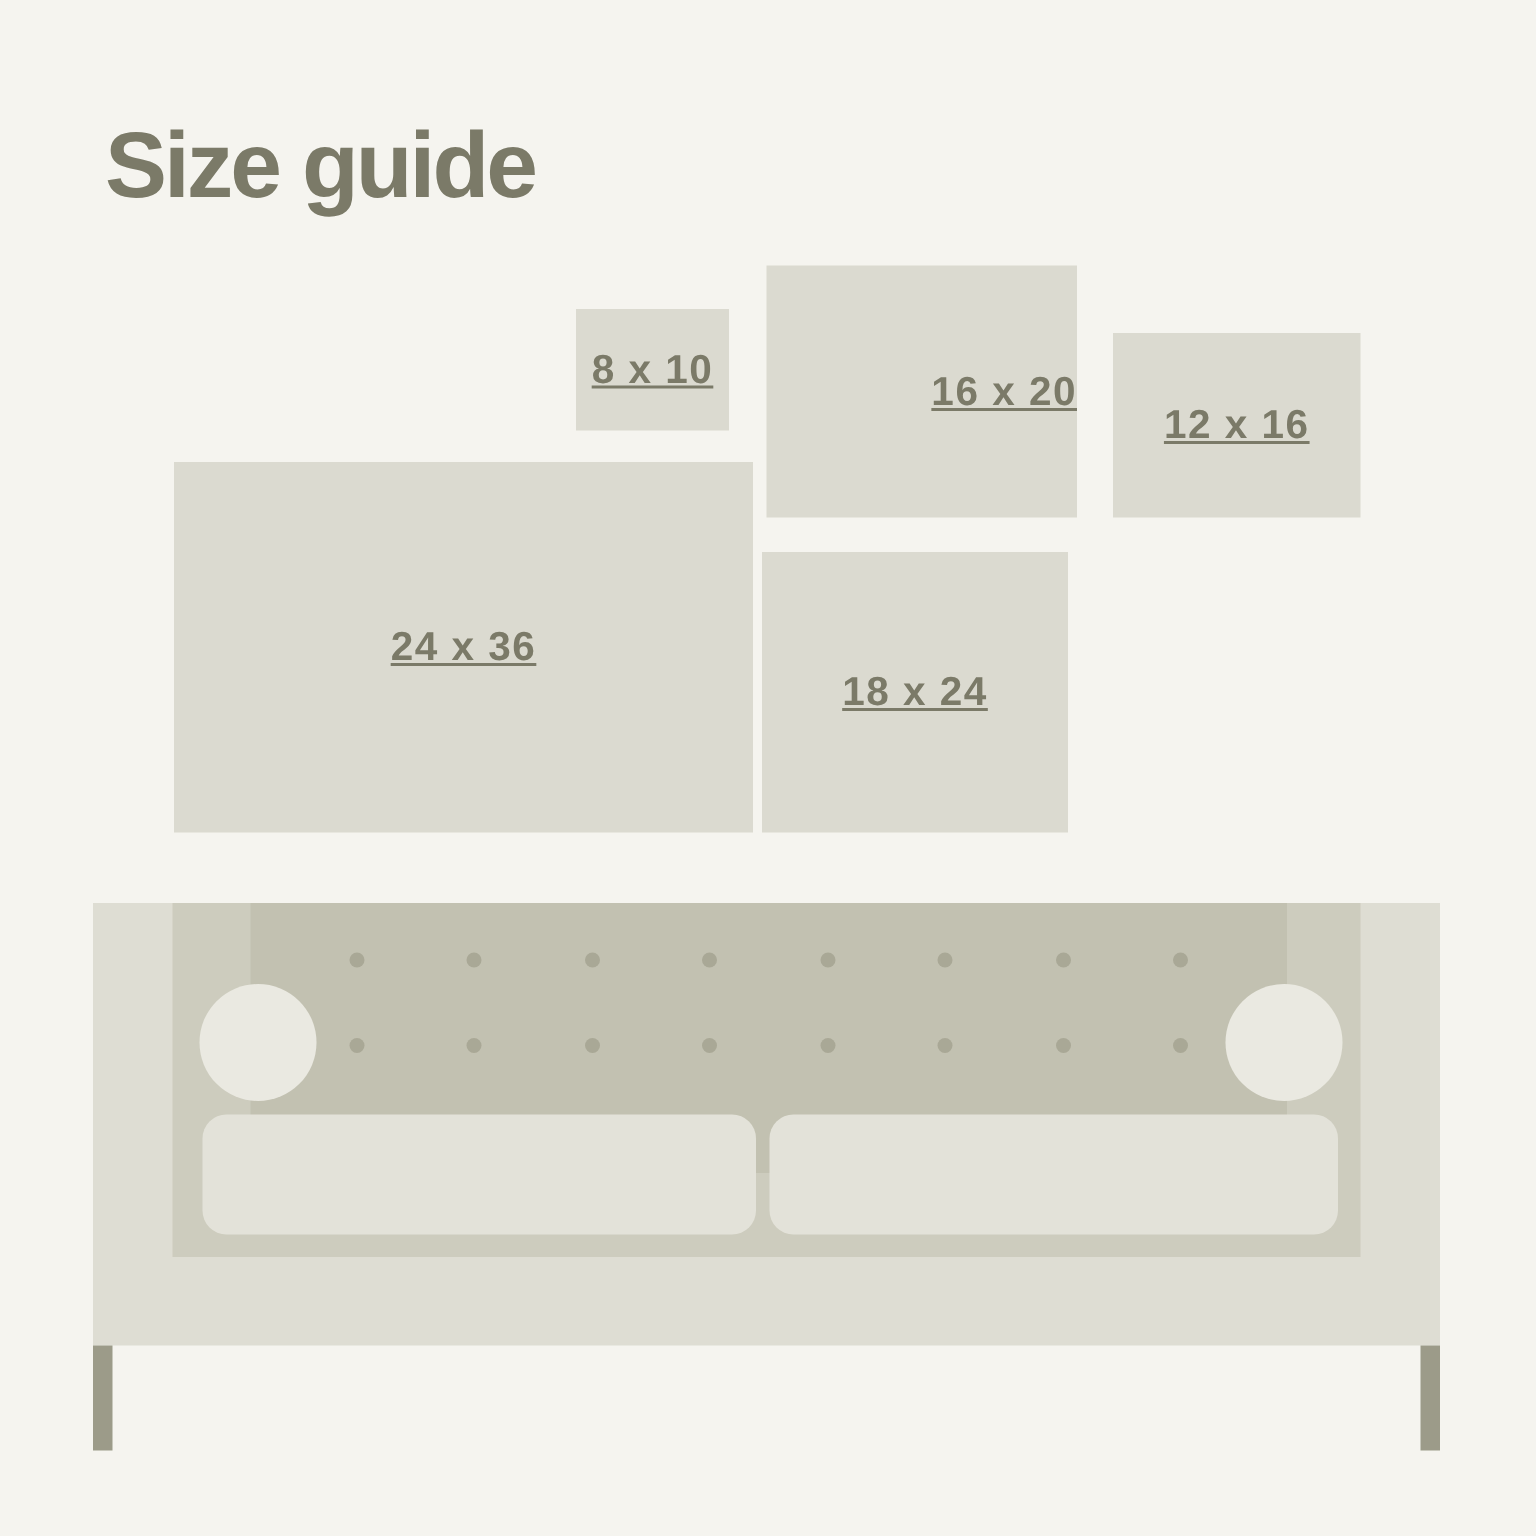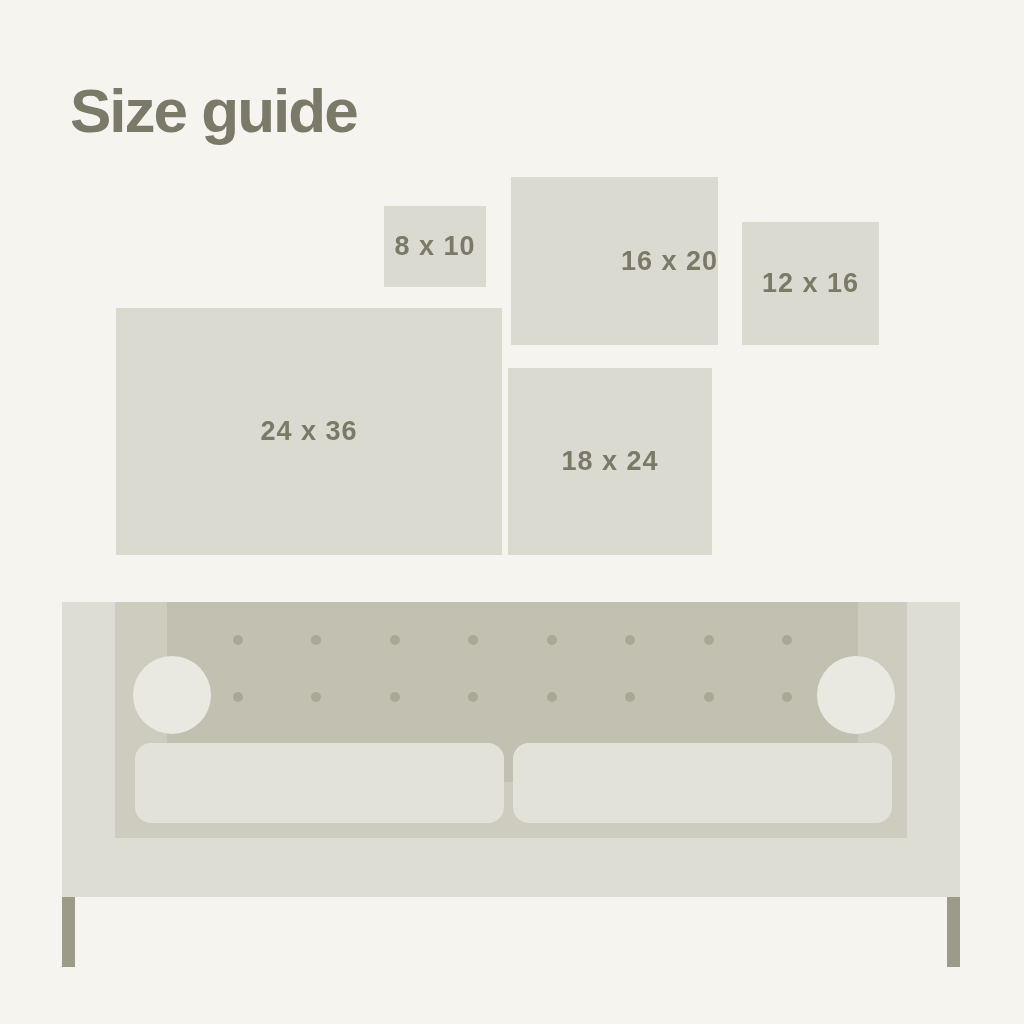--- a/index.html
+++ b/index.html
@@ -37,24 +37,25 @@
     display: flex;
     align-items: center;
     justify-content: center;
   }
   .frame-label {
     font-size: 27px;
     font-weight: 600;
     letter-spacing: 1px;
     color: var(--label-text, #7b7a68);
     white-space: nowrap;
+    text-decoration: underline;
   }
   .frame-8x10  { left: 384px; top: 206px; width: 102px; height: 81px; }
   .frame-16x20 { left: 511px; top: 177px; width: 207px; height: 168px; justify-content: flex-end; }
-  .frame-12x16 { left: 742px; top: 222px; width: 137px; height: 123px; text-align: center; }
+  .frame-12x16 { left: 742px; top: 222px; width: 165px; height: 123px; text-align: center; }
   .frame-24x36 { left: 116px; top: 308px; width: 386px; height: 247px; }
   .frame-18x24 { left: 508px; top: 368px; width: 204px; height: 187px; }
   
   .couch {
     position: absolute;
     left: 62px; top: 602px;
     width: 898px; height: 365px;
   }
   .couch * { position: absolute; }
   .couch-body {

